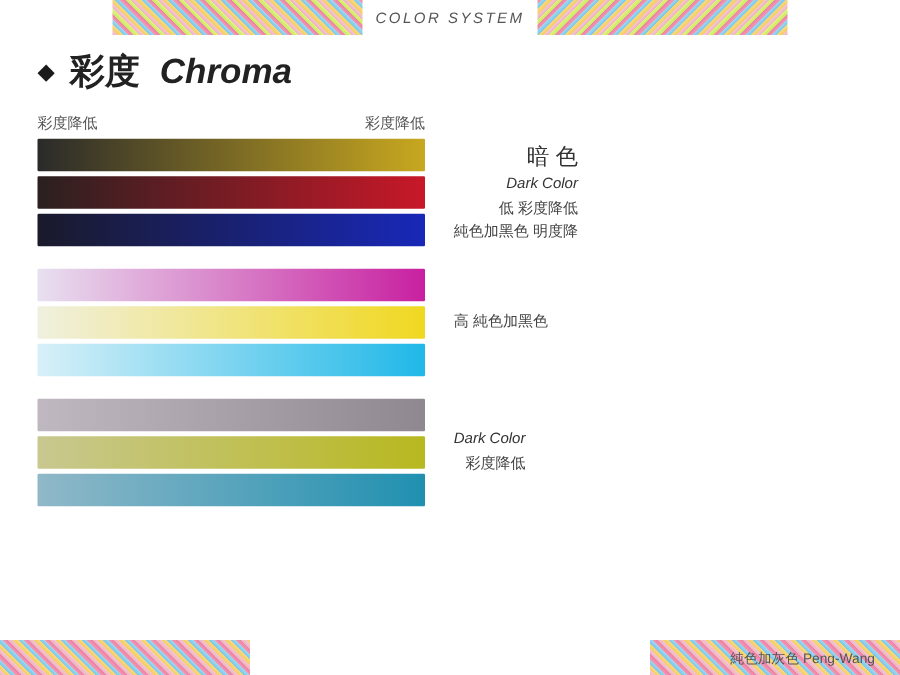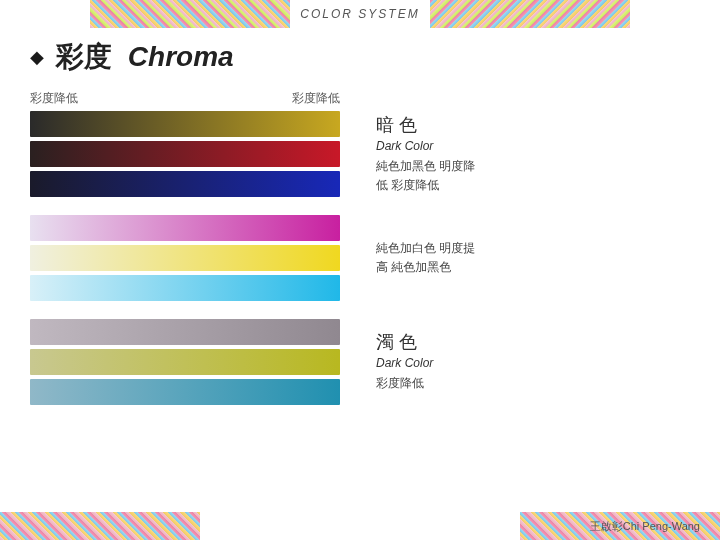--- a/index.html
+++ b/index.html
@@ -148,22 +148,23 @@
 
     .heading-english {
       font-family: 'Arial', sans-serif;
       font-size: 28px;
       font-style: italic;
     }
 
     
     .color-group {
       display: flex;
-      gap: 16px;
+      gap: 3px;
       margin-bottom: 18px;
+      text-align: right;
     }
 
     .bars-section {
       width: 310px;
       display: flex;
       flex-direction: column;
       gap: 4px;
     }
 
     .color-bar {
@@ -274,49 +275,47 @@
 
   <div class="color-group">
     <div class="bars-section">
       <div class="color-bar dark-bar-1"></div>
       <div class="color-bar dark-bar-2"></div>
       <div class="color-bar dark-bar-3"></div>
     </div>
     <div class="description-section">
       <span class="desc-title-cn">暗 色</span>
       <span class="desc-title-en">Dark Color</span>
+      <span class="desc-detail">低 彩度降低</span>
       <span class="desc-detail">純色加黑色 明度降</span>
-      <span class="desc-detail">低 彩度降低</span>
     </div>
   </div>
 
   <div class="color-group">
     <div class="bars-section">
       <div class="color-bar tint-bar-1"></div>
       <div class="color-bar tint-bar-2"></div>
       <div class="color-bar tint-bar-3"></div>
     </div>
     <div class="description-section">
-      <span class="desc-detail">純色加白色 明度提</span>
       <span class="desc-detail">高 純色加黑色</span>
     </div>
   </div>
 
   <div class="color-group">
     <div class="bars-section">
       <div class="color-bar tonal-bar-1"></div>
       <div class="color-bar tonal-bar-2"></div>
       <div class="color-bar tonal-bar-3"></div>
     </div>
     <div class="description-section">
-      <span class="desc-title-cn">濁 色</span>
       <span class="desc-title-en">Dark Color</span>
       <span class="desc-detail">彩度降低</span>
     </div>
   </div>
 
 </div>
 
 <div class="bottom-border">
   <div class="bottom-floral-left"></div>
-  <span class="bottom-credit">王啟彰Chi Peng-Wang</span>
+  <span class="bottom-credit">純色加灰色 Peng-Wang</span>
   <div class="bottom-floral-right"></div>
 </div>
 
 </body></html>

